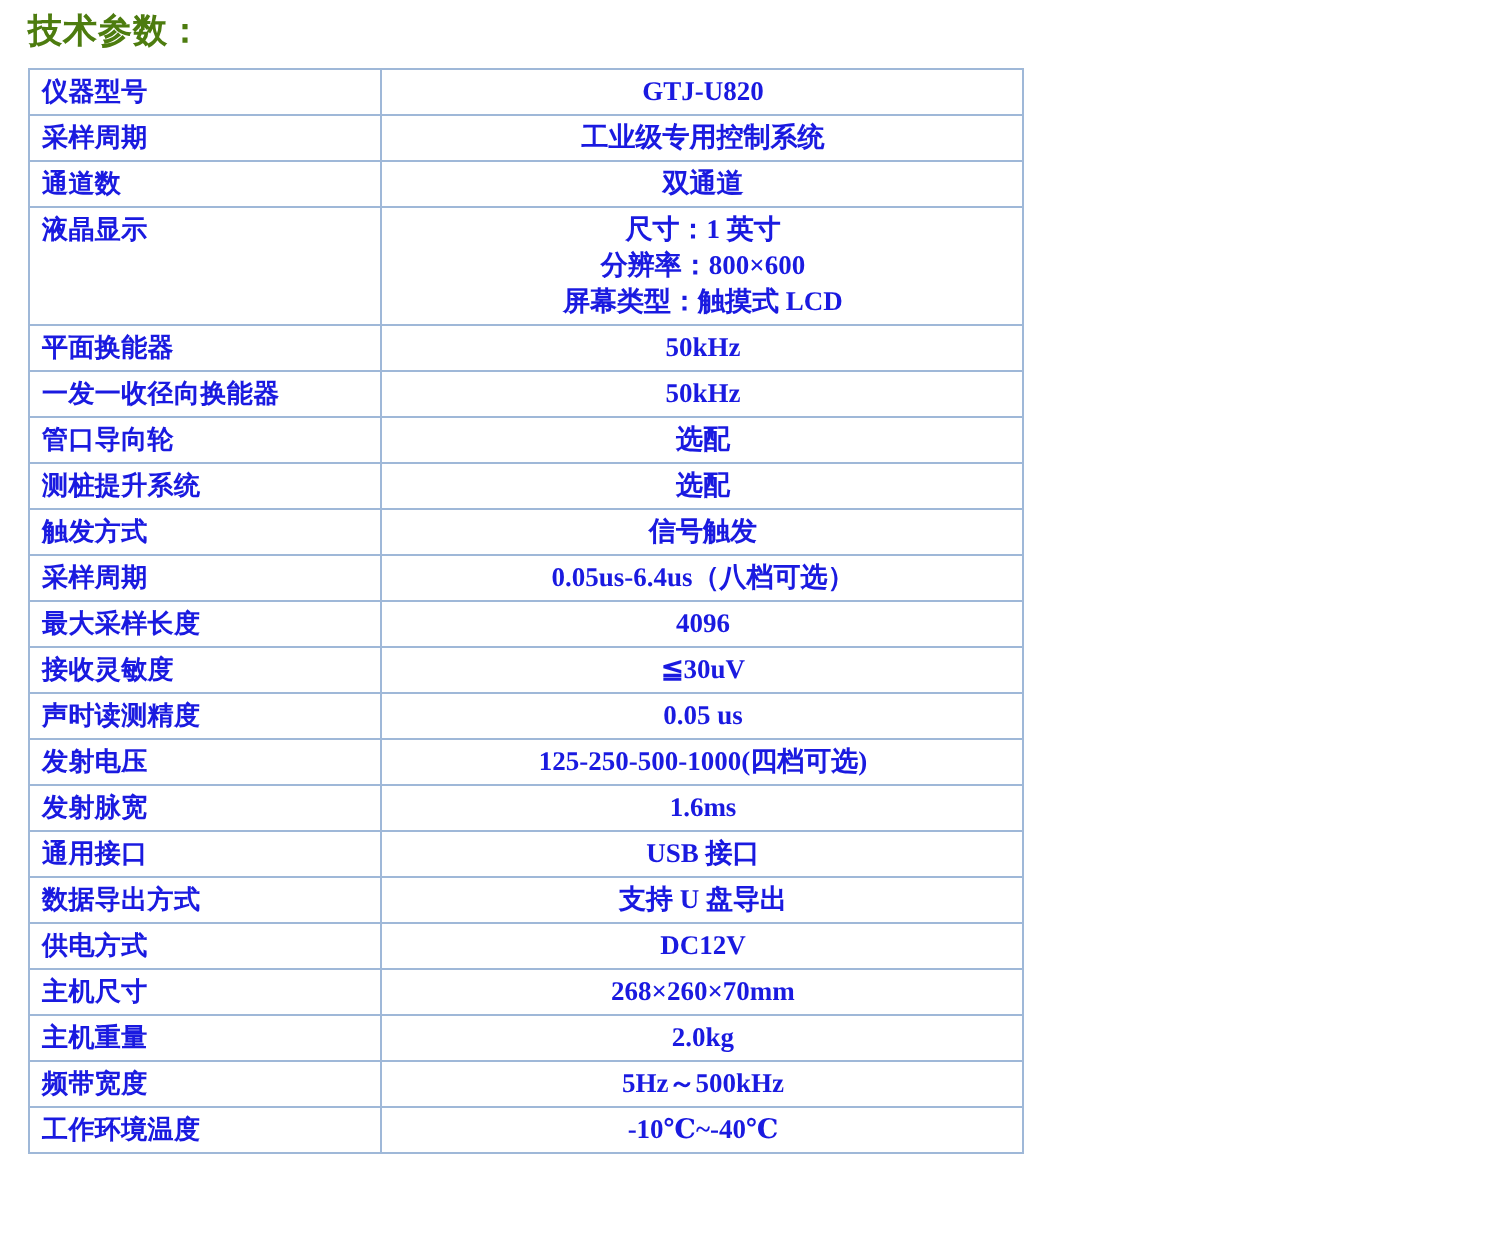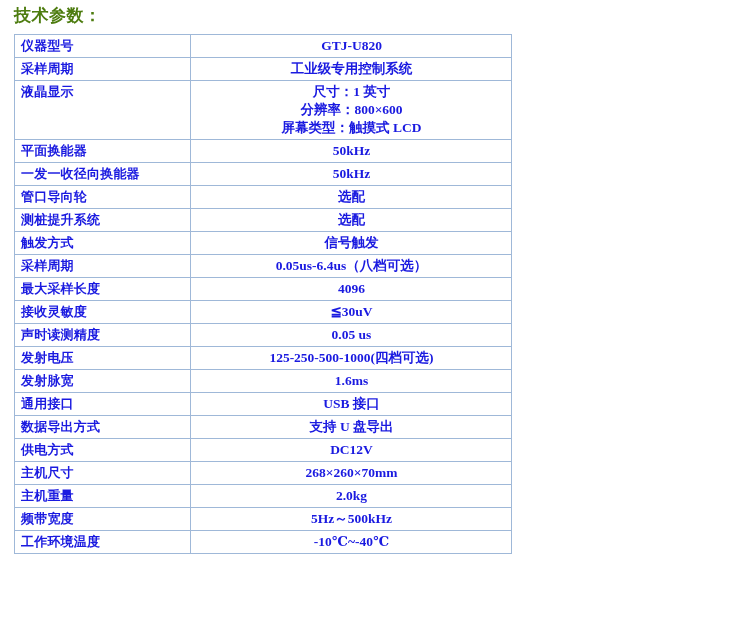--- a/index.html
+++ b/index.html
@@ -86,20 +86,26 @@
         <td class="value">
             <span class="vline">GTJ-U820</span>
           </td>
       </tr>
       <tr>
         <td class="label">采样周期</td>
         <td class="value">
             <span class="vline">工业级专用控制系统</span>
           </td>
       </tr>
+      <tr>
+        <td class="label">通道数</td>
+        <td class="value">
+            <span class="vline">双通道</span>
+          </td>
+      </tr>
       <tr class="multi">
         <td class="label">液晶显示</td>
         <td class="value">
           <span class="vline">尺寸：1 英寸</span>
           <span class="vline">分辨率：800×600</span>
           <span class="vline">屏幕类型：触摸式 LCD</span>
         </td>
       </tr>
       <tr>
         <td class="label">平面换能器</td>

